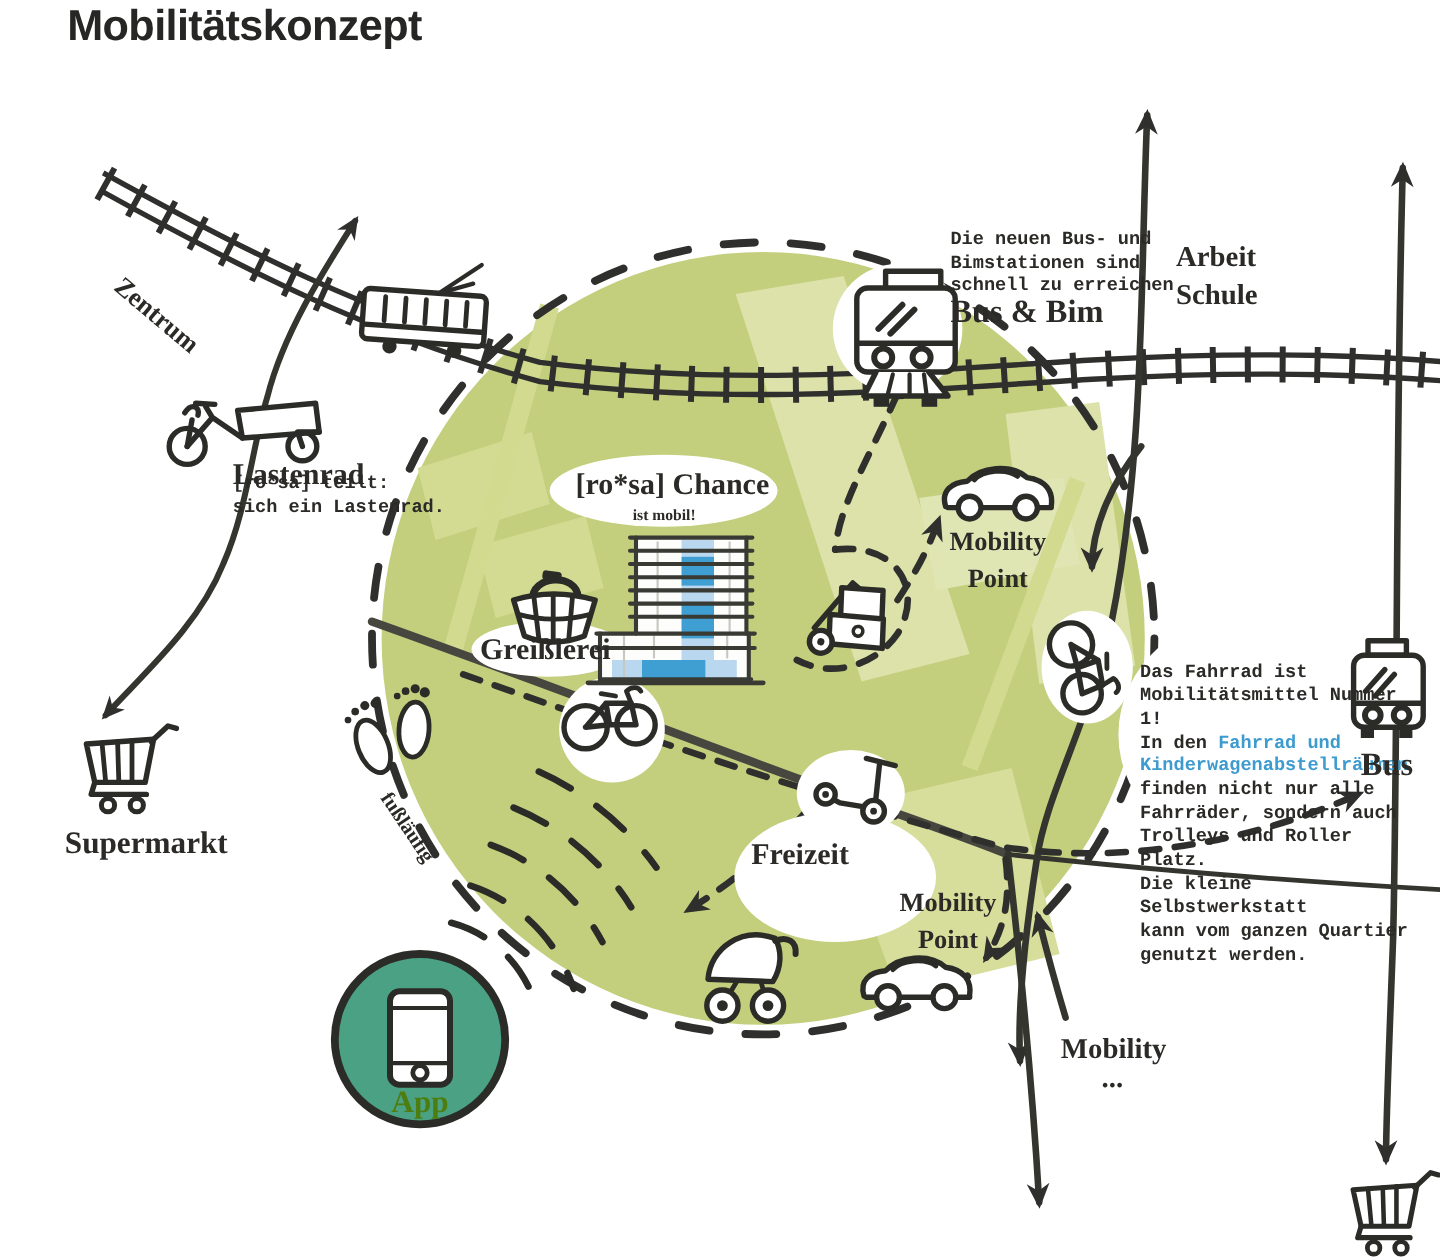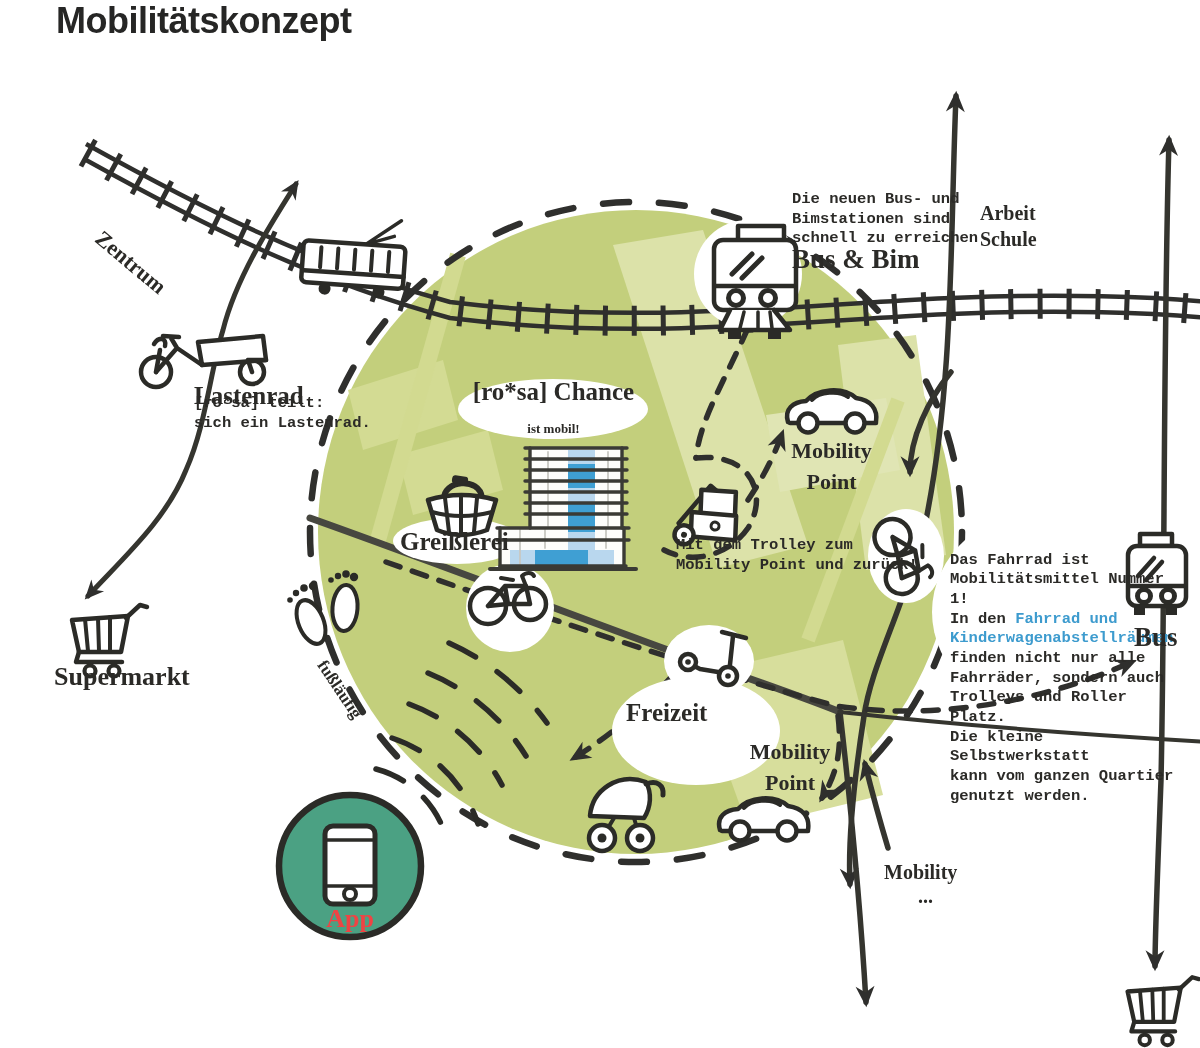--- a/index.html
+++ b/index.html
@@ -6,27 +6,27 @@
   .stage{position:relative;width:1200px;height:1048px;background:#fff;overflow:hidden;
          font-family:"Liberation Serif","DejaVu Serif",serif;color:#2b2a27;margin-left:48px;}
   svg.canvas{position:absolute;left:0;top:0;}
   .txt{position:absolute;white-space:pre-line;font-weight:700;line-height:1.27;color:#2b2a27;}
   .title{position:absolute;left:8px;top:0px;font-family:"Liberation Sans","DejaVu Sans",sans-serif;
          font-weight:700;font-size:36px;letter-spacing:-0.5px;color:#262625;}
   .fs15{font-size:15.5px;font-family:Liberation Mono, monospace;}
   .fs17{font-size:17px;}
   .fs19{font-size:13px;}
   .fs22{font-size:22px;line-height:1.4;}
-  .fs24{font-size:20px;}
+  .fs24{font-size:24px;}
   .fs25{font-size:25px;}
   .fs26{font-size:26px;}
   .fs27{font-size:27px;}
   .center{text-align:center;}
   .blue{color:#3d9bce;}
-  .white{color:#ef4444;font-family:Liberation Serif, serif;}
+  .white{color:#4d7c0f;font-family:Liberation Serif, serif;}
   .rot{transform-origin:0 0;}
 </style>
 </head>
 <body>
 
 <div class="stage">
 
 <svg class="canvas" width="1200" height="1048" viewBox="0 0 1200 1048">
   <defs>
     <marker id="ah" viewBox="0 0 12 12" refX="8.5" refY="6" markerWidth="4.6" markerHeight="4.6" orient="auto-start-reverse" markerUnits="strokeWidth">
@@ -258,47 +258,45 @@
 sich ein Lastenrad.</div>
 
 <div class="txt fs15" style="left:744px;top:190px;">Die neuen Bus- und
 Bimstationen sind
 schnell zu erreichen</div>
 <div class="txt fs27" style="left:744px;top:242px;">Bus &amp; Bim</div>
 
 <div class="txt fs24" style="left:932px;top:200px;line-height:1.3;">Arbeit
 Schule</div>
 
-<div class="txt fs25 center" style="left:418px;top:376px;width:175px;">[ro*sa] Chance</div>
+<div class="txt fs25 center" style="left:418px;top:389px;width:175px;text-align:right;">[ro*sa] Chance</div>
 <div class="txt fs19 center" style="left:418px;top:421px;width:175px;">ist mobil!</div>
 
 <div class="txt fs25" style="left:352px;top:526px;">Greißlerei</div>
 
-<div class="txt fs15" style="left:628px;top:536px;">Mit dem Trolley zum
-Mobility Point und zurück!</div>
 
 <div class="txt fs22 center" style="left:736px;top:436px;width:95px;">Mobility
 Point</div>
 
 <div class="txt fs15" style="left:902px;top:531px;width:235px;">
   <span>Das Fahrrad ist
 Mobilitätsmittel Nummer 1!
 In den </span><span class="blue">Fahrrad und
 Kinderwagenabstellräumen</span><span>
 finden nicht nur alle
 Fahrräder, sondern auch
 Trolleys und Roller Platz.
 Die kleine Selbstwerkstatt
 kann vom ganzen Quartier
 genutzt werden.</span>
 </div>
 
 <div class="txt fs27" style="left:1086px;top:620px;">Bus</div>
 
-<div class="txt fs26" style="left:6px;top:660px;">Supermarkt</div>
+<div class="txt fs26" style="left:6px;top:686px;">Supermarkt</div>
 
 <div class="txt fs17 rot" style="left:282px;top:656px;transform:rotate(56deg);">fußläufig</div>
 
 <div class="txt fs25" style="left:578px;top:697px;">Freizeit</div>
 
 <div class="txt fs22 center" style="left:692px;top:737px;width:100px;">Mobility
 Point</div>
 
 <div class="txt fs26 center white" style="left:266px;top:902px;width:72px;">App</div>
 

